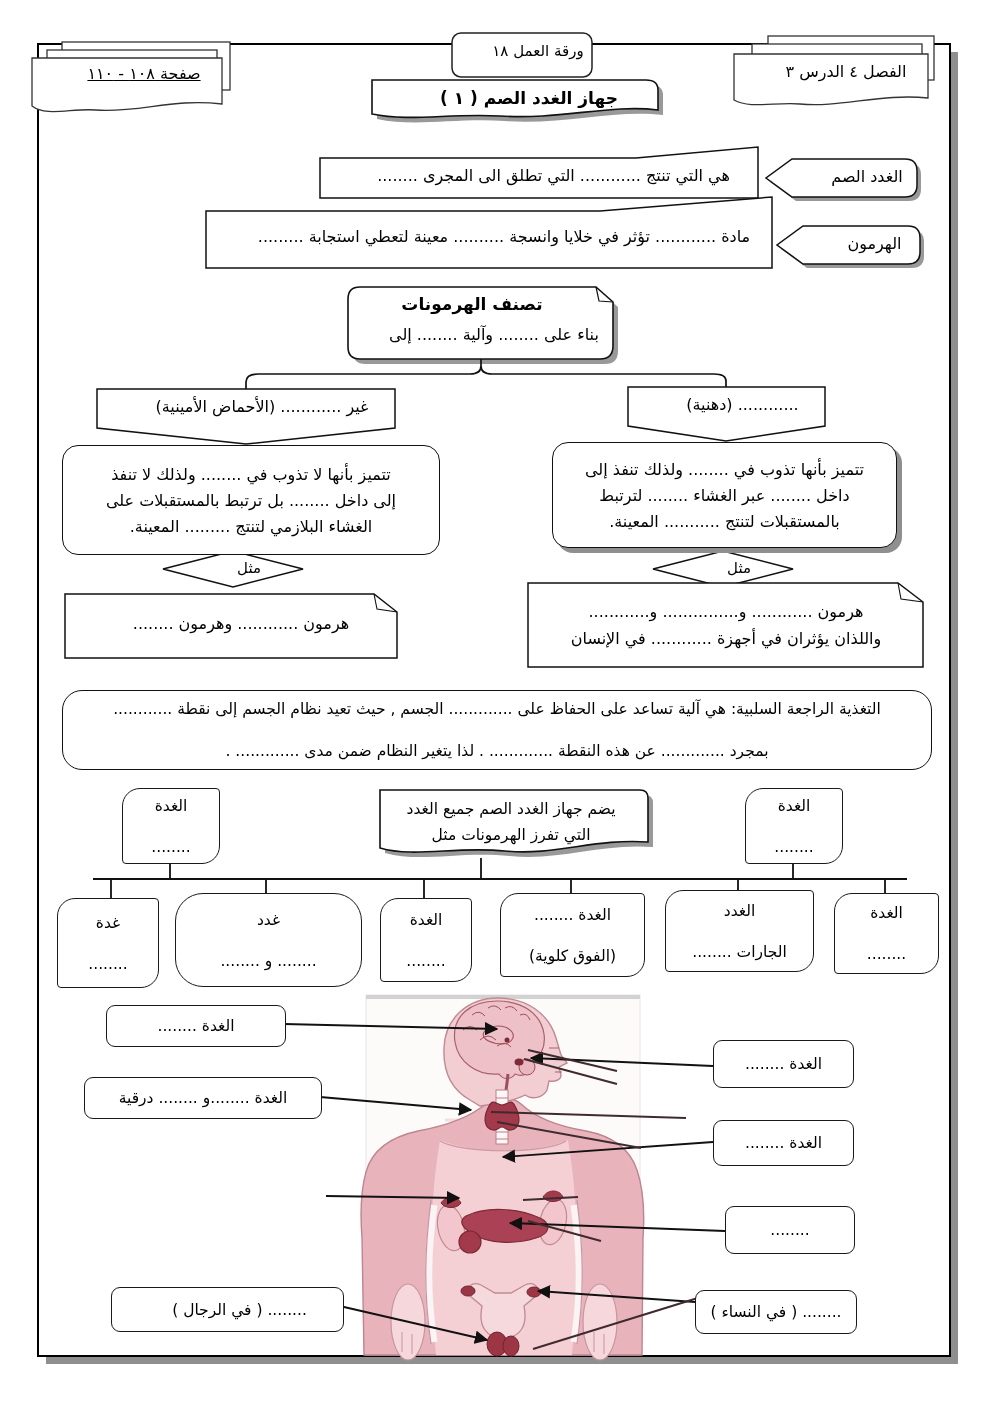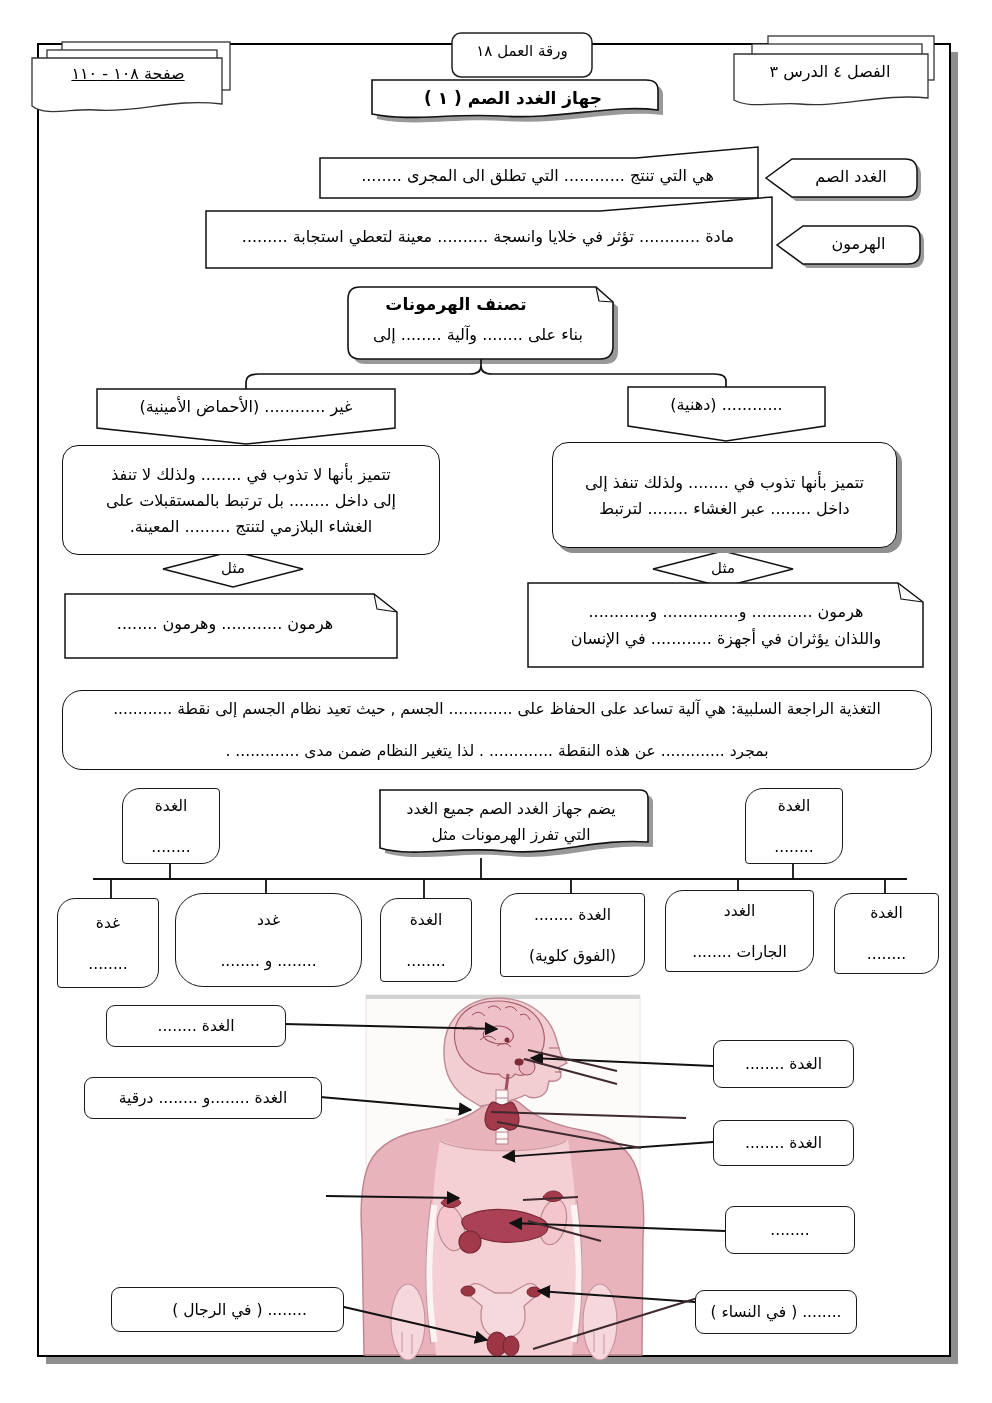--- a/index.html
+++ b/index.html
@@ -1,20 +1,20 @@
 <!DOCTYPE html>
 <html lang="ar" dir="rtl"><head>
 <meta charset="utf-8">
 <style>
   html,body{margin:0;padding:0;background:#fff;}
   .page{position:relative;width:992px;height:1403px;background:#fff;overflow:hidden;
         font-family:"DejaVu Sans",sans-serif;direction:rtl;color:#000;}
   .abs{position:absolute;}
   svg{position:absolute;left:0;top:0;}
-  .txt{position:absolute;text-align:center;white-space:nowrap;font-size:16px;line-height:1.25;}
+  .txt{position:absolute;text-align:center;white-space:nowrap;font-size:16px;line-height:1.25;margin-left:16px;}
   .bold{font-weight:bold;}
   .ul{text-decoration:underline;}
   .charbox{position:absolute;background:#fff;border:1.5px solid #111;border-radius:16px;
            display:flex;flex-direction:column;justify-content:center;gap:7px;
            text-align:center;font-size:16px;}
   .fbk{position:absolute;background:#fff;border:1.6px solid #111;border-radius:20px;
        display:flex;flex-direction:column;justify-content:center;gap:6px;
        text-align:center;font-size:15.5px;}
   .plaque{position:absolute;background:#fff;border:1.6px solid #1a1a1a;
           border-radius:18px 4px 18px 4px;display:flex;flex-direction:column;
@@ -196,20 +196,21 @@
 <div class="txt" style="left:633px;top:395px;width:187px;">............ (دهنية)</div>
 
 <div class="charbox" style="left:62px;top:445px;width:376px;height:108px;">
   <span>تتميز بأنها لا تذوب في ........ ولذلك لا تنفذ</span>
   <span>إلى داخل ........ بل ترتبط بالمستقبلات على</span>
   <span>الغشاء البلازمي لتنتج ......... المعينة.</span>
 </div>
 <div class="charbox" style="left:552px;top:442px;width:343px;height:104px;box-shadow:5px 5px 0 #8f8f8f;">
   <span>تتميز بأنها تذوب في ........ ولذلك تنفذ إلى</span>
   <span>داخل ........ عبر الغشاء ........ لترتبط</span>
+  <span>بالمستقبلات لتنتج ........... المعينة.</span>
 </div>
 
 <div class="txt" style="left:173px;top:559px;width:120px;font-size:15px;">مثل</div>
 <div class="txt" style="left:663px;top:559px;width:120px;font-size:15px;">مثل</div>
 
 <div class="txt" style="left:75px;top:614px;width:300px;">هرمون ............ وهرمون ........</div>
 <div class="abs col" style="left:540px;top:592px;width:372px;height:66px;font-size:16px;">
   <span>هرمون ............ و............... و............</span>
   <span>واللذان يؤثران في أجهزة ............ في الإنسان</span>
 </div>

